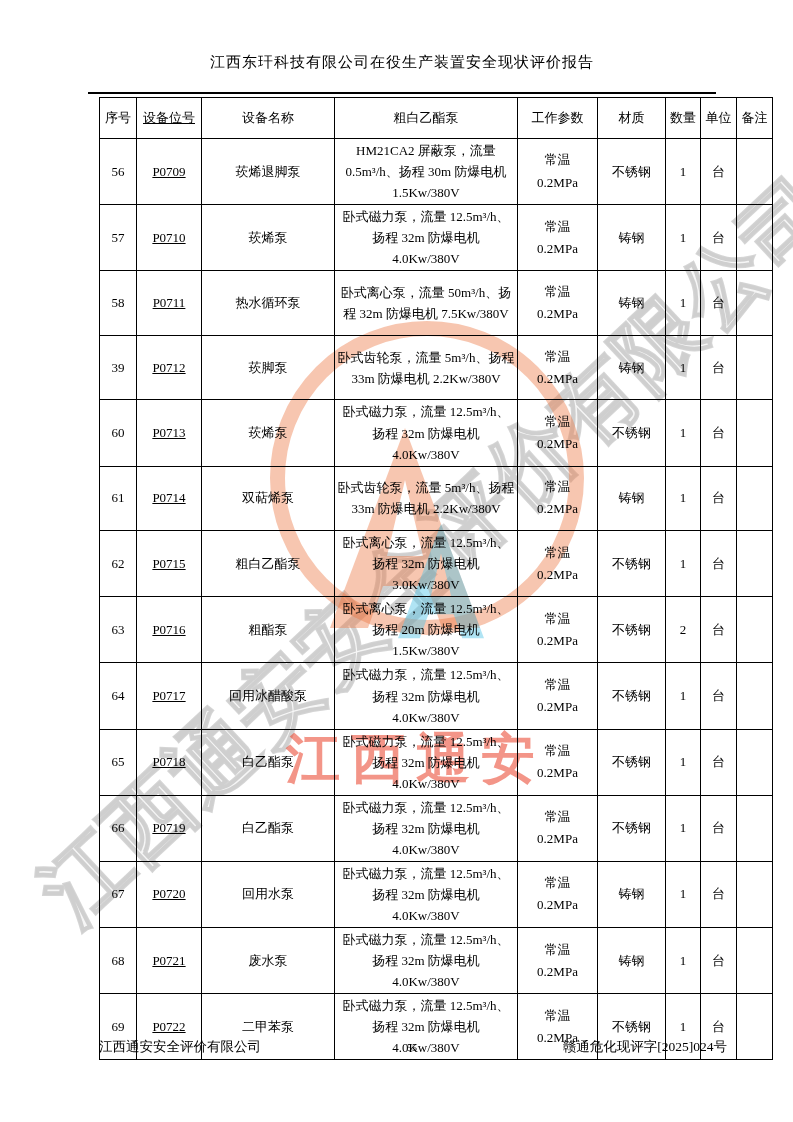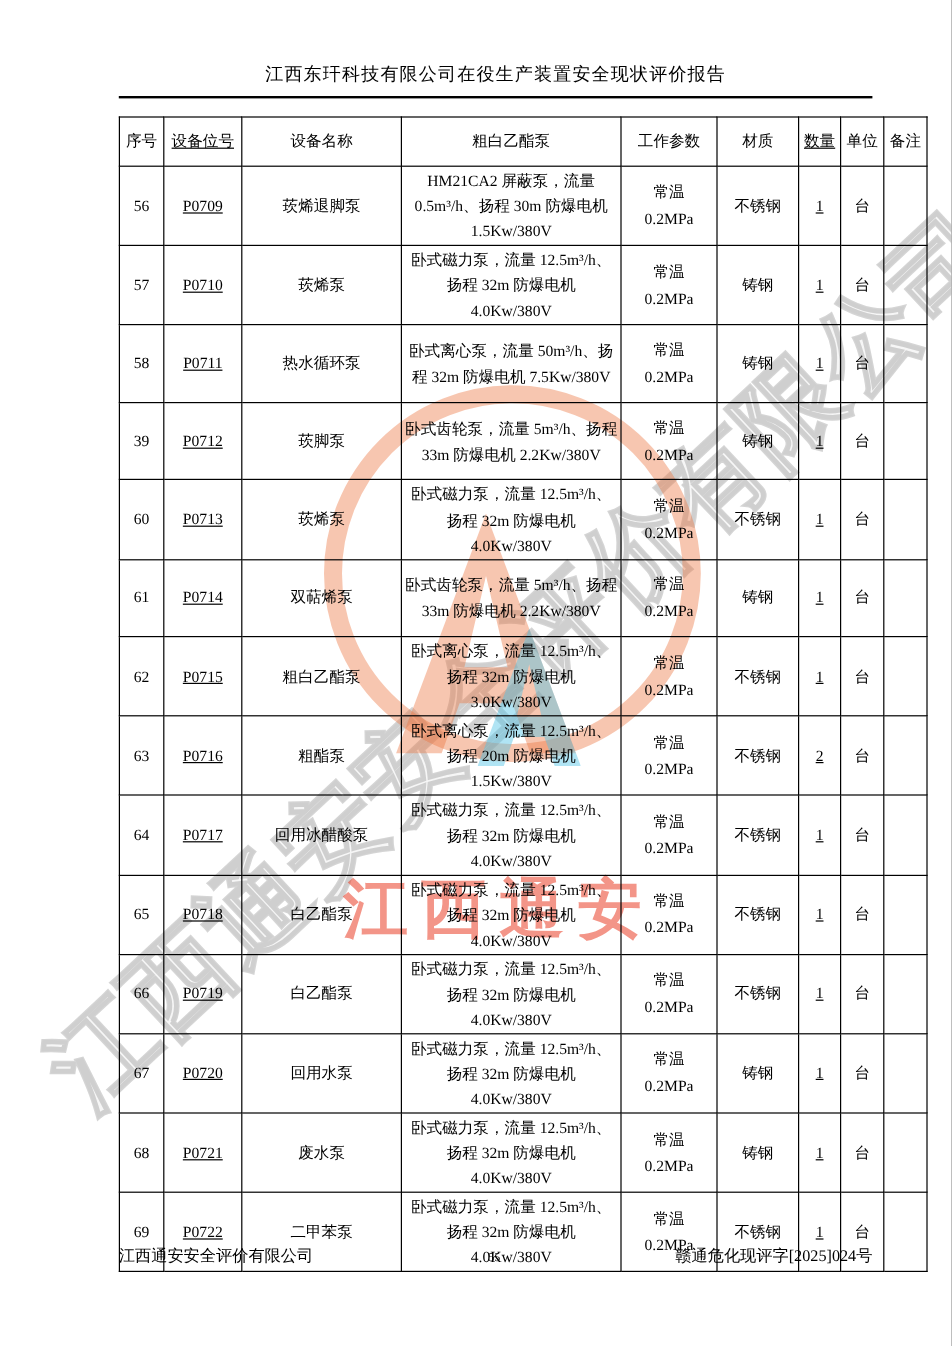--- a/index.html
+++ b/index.html
@@ -35,24 +35,24 @@
   .wm-red{
     position:absolute;left:286px;top:731px;
     font-family:"Liberation Sans","DejaVu Sans",sans-serif;
     font-weight:bold;font-size:54px;letter-spacing:11px;line-height:1;
     color:rgba(233,62,38,0.55);
     white-space:nowrap;
   }
 
   
   .header{
-    position:absolute;left:99px;top:53px;width:628px;z-index:1;
+    position:absolute;left:88px;top:53px;width:628px;z-index:1;
     text-align:center;
     border-bottom:2px solid #000;
-    padding-bottom:8px;
+    padding-bottom:20px;
   }
   .title{font-size:15px;letter-spacing:1px;}
 
   
   table.equip{
     position:absolute;left:99px;top:97px;width:628px;z-index:1;
     border-collapse:collapse;table-layout:fixed;
     background:transparent;
   }
   table.equip th,table.equip td{
@@ -63,21 +63,21 @@
     overflow:hidden;
   }
   table.equip th{height:38px;font-size:13px;line-height:1.25;}
   table.equip td{height:61.6px;font-size:13px;}
   .c-index{width:32px;margin-left:24px;}
   .c-tag{width:60px;font-size:12.5px;text-decoration:underline;}
   .c-name{width:128px;}
   .c-spec{width:178px;font-size:12.5px;line-height:1.62;}
   .c-params{width:75px;white-space:pre-line;line-height:1.7;}
   .c-material{width:63px;}
-  .c-qty{width:30px;font-size:12.5px;text-decoration:underline;}
+  .c-qty{width:30px;font-size:12.5px;}
   .c-unit{width:31px;}
   .c-note{width:31px;font-family:Liberation Serif, serif;}
 
   
   .footer{
     position:absolute;left:99px;top:1038px;width:628px;z-index:1;
     display:flex;justify-content:space-between;align-items:baseline;
     font-size:13.5px;
   }
   .footer .pageno{font-size:10px;}

